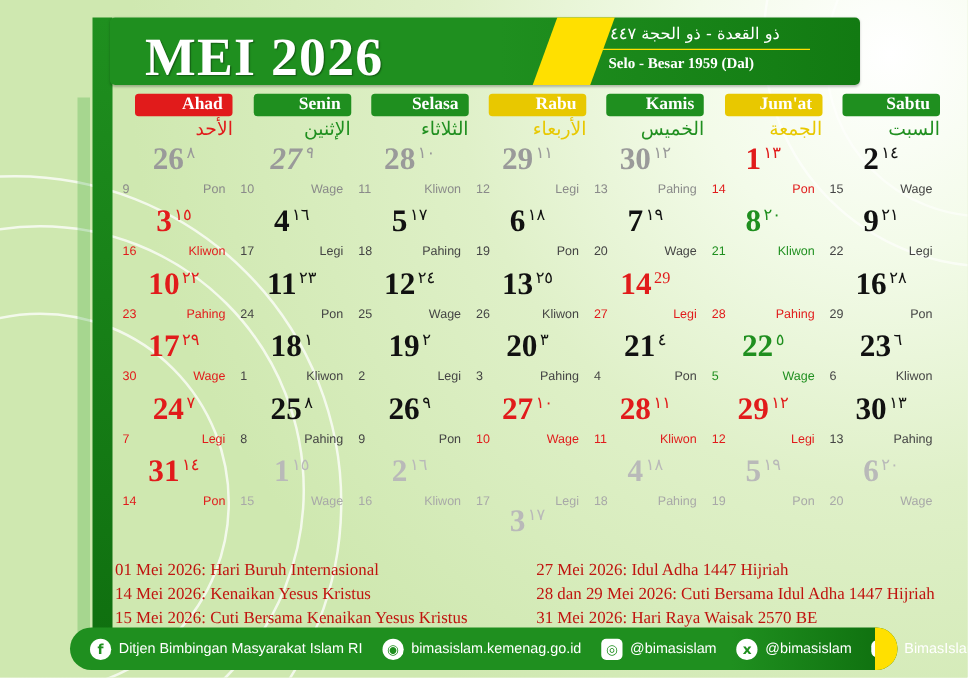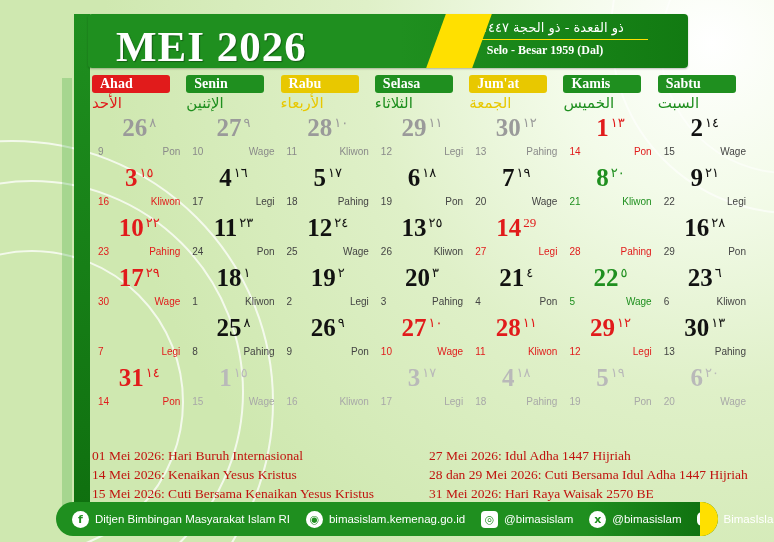--- a/index.html
+++ b/index.html
@@ -54,21 +54,21 @@
     background:linear-gradient(180deg,#1f8f1f,#0f6f0f);
   }
   .leftbar2{
     position:absolute;left:62px;top:78px;width:10px;height:430px;
     background:#2aa02a;opacity:.25;
   }
 
   
   .cal{position:absolute;left:92px;top:74px;width:660px;}
   .daynames{display:flex;}
-  .dn{flex:1;text-align:left;}
+  .dn{flex:1;text-align:right;}
   .dn .pill{
     display:inline-block;min-width:62px;padding:1px 8px;border-radius:3px;
     font-size:14px;font-weight:bold;font-family:"Liberation Serif",serif;
     color:#ffffff;
   }
   .dn .ar{
     display:block;margin-top:1px;font-size:15px;
     font-family:"DejaVu Sans", sans-serif;
   }
   .weeks{margin-top:4px;}
@@ -139,37 +139,37 @@
       <div class="ar">ذو القعدة - ذو الحجة ١٤٤٧ هـ</div>
       <div class="rule"></div>
       <div class="jv">Selo - Besar  1959 (Dal)</div>
     </div>
   </div>
 
   <div class="cal">
     <div class="daynames">
         <div class="dn"><span class="pill" style="background: rgb(225, 27, 27);">Ahad</span><span class="ar" style="color: rgb(225, 27, 27);">الأحد</span></div>
         <div class="dn"><span class="pill" style="background: rgb(31, 143, 31);">Senin</span><span class="ar" style="color: rgb(31, 143, 31);">الإثنين</span></div>
+        <div class="dn"><span class="pill" style="background: rgb(31, 143, 31);">Selasa</span><span class="ar" style="color: rgb(31, 143, 31);">الثلاثاء</span></div>
         <div class="dn"><span class="pill" style="background: rgb(232, 200, 0);">Rabu</span><span class="ar" style="color: rgb(232, 200, 0);">الأربعاء</span></div>
-        <div class="dn"><span class="pill" style="background: rgb(31, 143, 31);">Selasa</span><span class="ar" style="color: rgb(31, 143, 31);">الثلاثاء</span></div>
+        <div class="dn"><span class="pill" style="background: rgb(31, 143, 31);">Kamis</span><span class="ar" style="color: rgb(31, 143, 31);">الخميس</span></div>
         <div class="dn"><span class="pill" style="background: rgb(232, 200, 0);">Jum'at</span><span class="ar" style="color: rgb(232, 200, 0);">الجمعة</span></div>
-        <div class="dn"><span class="pill" style="background: rgb(31, 143, 31);">Kamis</span><span class="ar" style="color: rgb(31, 143, 31);">الخميس</span></div>
         <div class="dn"><span class="pill" style="background: rgb(31, 143, 31);">Sabtu</span><span class="ar" style="color: rgb(31, 143, 31);">السبت</span></div>
       </div>
     <div class="weeks">
         <div class="week">
           <div class="cell">
             <div class="num" style="color: rgb(154, 154, 154);"><span class="big">26</span><span class="hij">٨</span></div>
             <div class="sub" style="color: rgb(138, 138, 138);">
               <span class="l">9</span>
               <span class="r">Pon</span>
             </div>
           </div>
           <div class="cell">
-            <div class="num" style="color: rgb(154, 154, 154);"><span class="big">27</span><span class="hij">٩</span></div>
+            <div class="num" style="color: rgb(154, 154, 154); font-style: italic;"><span class="big">27</span><span class="hij">٩</span></div>
             <div class="sub" style="color: rgb(138, 138, 138);">
               <span class="l">10</span>
               <span class="r">Wage</span>
             </div>
           </div>
           <div class="cell">
             <div class="num" style="color: rgb(154, 154, 154);"><span class="big">28</span><span class="hij">١٠</span></div>
             <div class="sub" style="color: rgb(138, 138, 138);">
               <span class="l">11</span>
               <span class="r">Kliwon</span>
@@ -351,20 +351,21 @@
           <div class="cell">
             <div class="num" style="color: rgb(17, 17, 17);"><span class="big">23</span><span class="hij">٦</span></div>
             <div class="sub" style="color: rgb(68, 68, 68);">
               <span class="l">6</span>
               <span class="r">Kliwon</span>
             </div>
           </div>
         </div>
         <div class="week">
           <div class="cell">
+            <div class="num" style="color: rgb(225, 27, 27);"><span class="big">24</span><span class="hij">٧</span></div>
             <div class="sub" style="color: rgb(225, 27, 27);">
               <span class="l">7</span>
               <span class="r">Legi</span>
             </div>
           </div>
           <div class="cell">
             <div class="num" style="color: rgb(17, 17, 17);"><span class="big">25</span><span class="hij">٨</span></div>
             <div class="sub" style="color: rgb(68, 68, 68);">
               <span class="l">8</span>
               <span class="r">Pahing</span>
@@ -415,27 +416,28 @@
             </div>
           </div>
           <div class="cell">
             <div class="num" style="color: rgb(185, 185, 185);"><span class="big">1</span><span class="hij">١٥</span></div>
             <div class="sub" style="color: rgb(168, 168, 168);">
               <span class="l">15</span>
               <span class="r">Wage</span>
             </div>
           </div>
           <div class="cell">
+            <div class="num" style="color: rgb(185, 185, 185);"><span class="big">2</span><span class="hij">١٦</span></div>
             <div class="sub" style="color: rgb(168, 168, 168);">
               <span class="l">16</span>
               <span class="r">Kliwon</span>
             </div>
           </div>
           <div class="cell">
-            <div class="num" style="color: rgb(185, 185, 185);"><span class="big">3</span><span class="hij">١٧</span></div>
+            <div class="num" style="color: rgb(185, 185, 185); margin-top: 40px;"><span class="big">3</span><span class="hij">١٧</span></div>
             <div class="sub" style="color: rgb(168, 168, 168);">
               <span class="l">17</span>
               <span class="r">Legi</span>
             </div>
           </div>
           <div class="cell">
             <div class="num" style="color: rgb(185, 185, 185);"><span class="big">4</span><span class="hij">١٨</span></div>
             <div class="sub" style="color: rgb(168, 168, 168);">
               <span class="l">18</span>
               <span class="r">Pahing</span>

